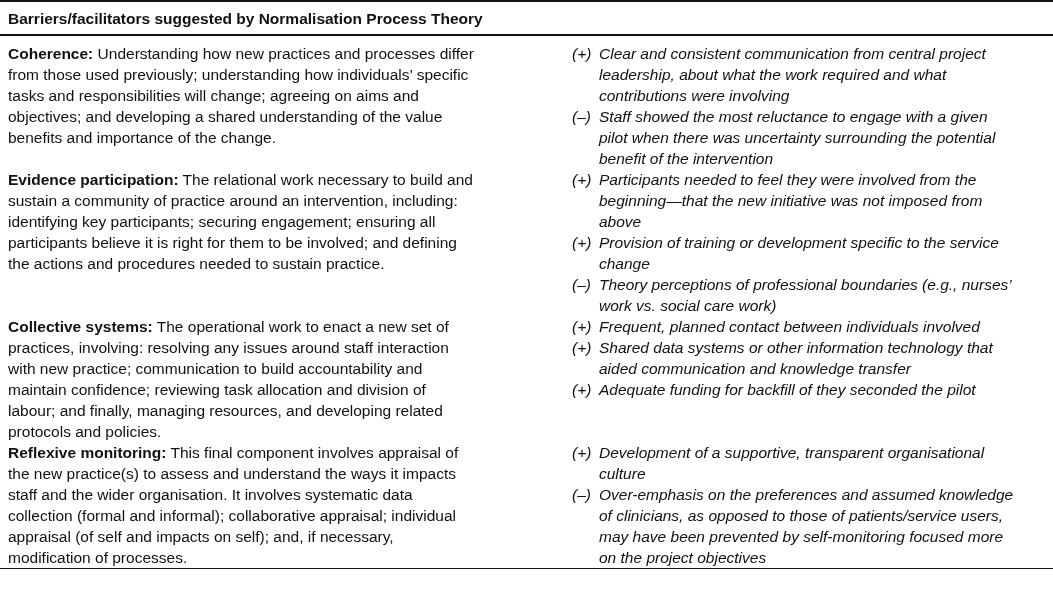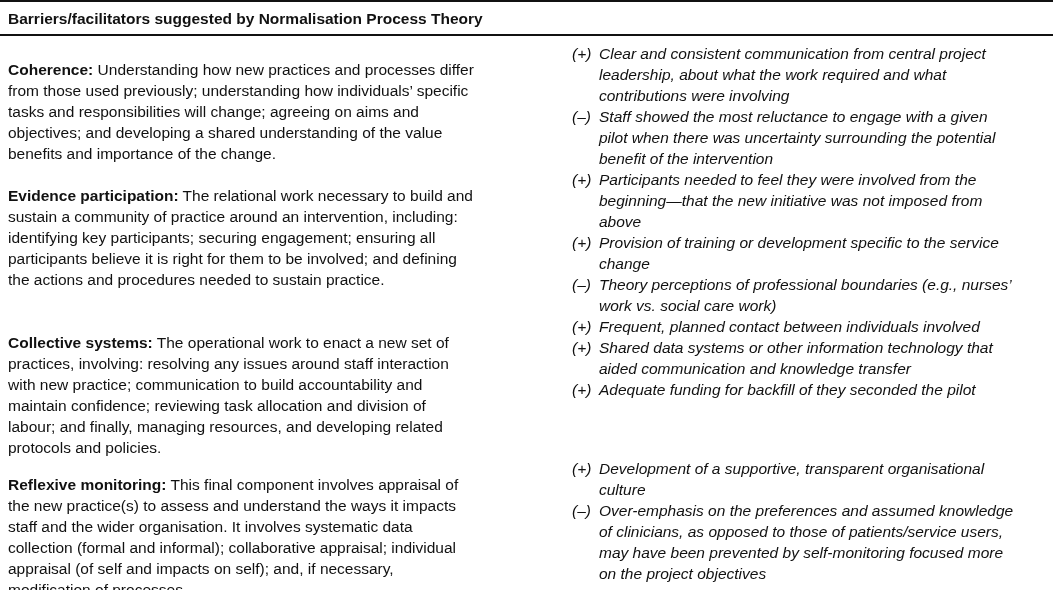--- a/index.html
+++ b/index.html
@@ -29,21 +29,21 @@
   .tbody {
     padding-top: 7px;
     border-bottom: 1.5px solid #111111;
     min-height: 526px;
   }
   .trow {
     display: grid;
     grid-template-columns: 562px 491px;
     align-items: start;
   }
-  .cell-left  { padding: 0 88px 0 8px; margin-top: 16px; }
+  .cell-left  { padding: 0 88px 0 8px; }
   .cell-right { padding: 0 34px 0 10px; font-style: italic; }
   .term { font-weight: bold; }
 
   .ev { display: flex; align-items: flex-start; }
   .ev .sign { flex: 0 0 27px; }
   .ev .etxt { flex: 1 1 auto; }
 </style>
 </head>
 <body>
 

